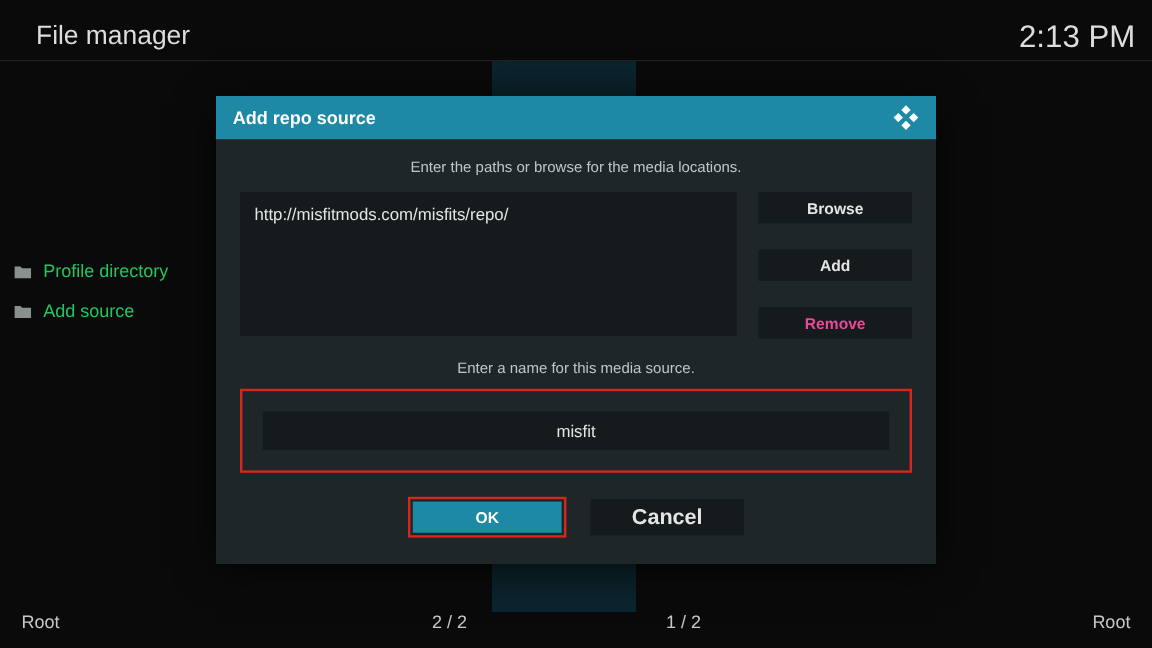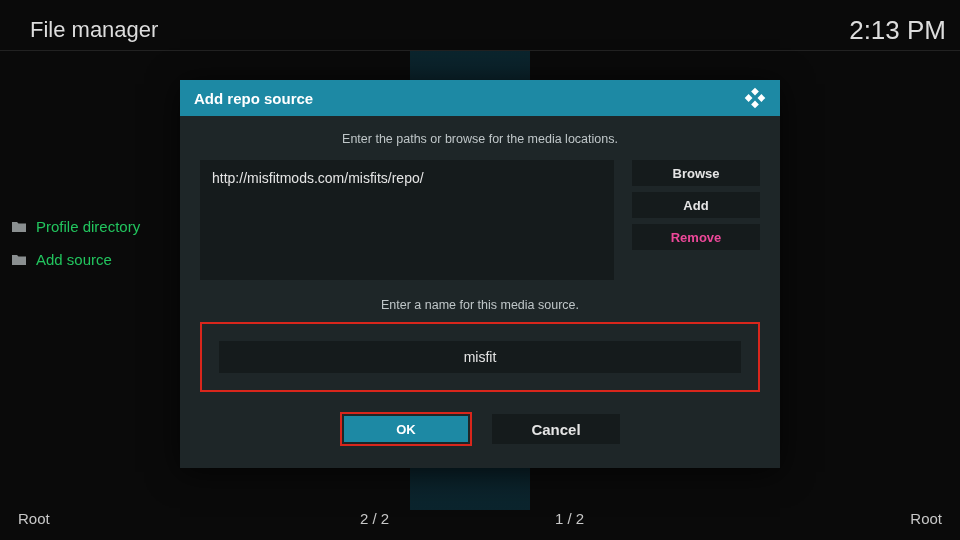--- a/index.html
+++ b/index.html
@@ -147,21 +147,21 @@
     border: none;
     padding: 10px 12px;
     color: #e5e5e5;
     font-size: 14px;
   }
   
   .path-buttons {
     width: 128px;
     display: flex;
     flex-direction: column;
-    gap: 6px;
+    gap: 22px;
   }
   
   .side-btn {
     height: 26px;
     background: #151b1c;
     border: none;
     color: #e5e5e5;
     font-size: 13px;
     font-weight: bold;
     text-align: center;
@@ -217,21 +217,21 @@
     font-weight: bold;
     cursor: pointer;
   }
   
   .btn-cancel {
     width: 128px;
     height: 30px;
     background: #151b1c;
     border: none;
     color: #e5e5e5;
-    font-size: 15px;
+    font-size: 18px;
     font-weight: bold;
     cursor: pointer;
     align-self: center;
   }
 </style>
 </head>
 <body>
 
 <div class="screen">
   <div class="bg-column"></div>

